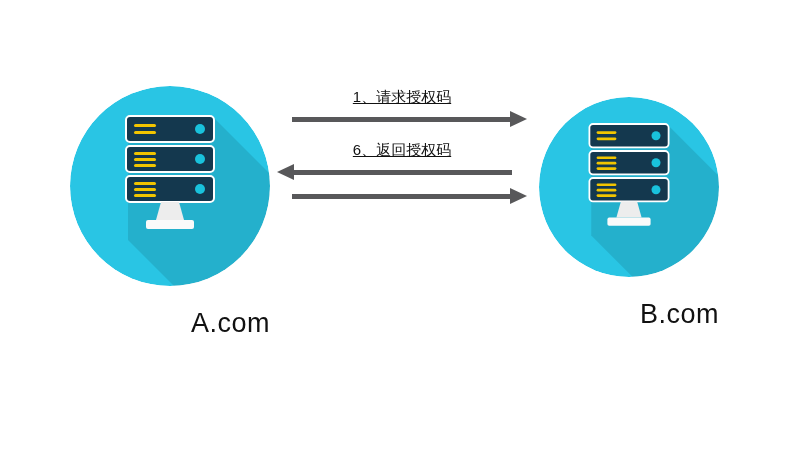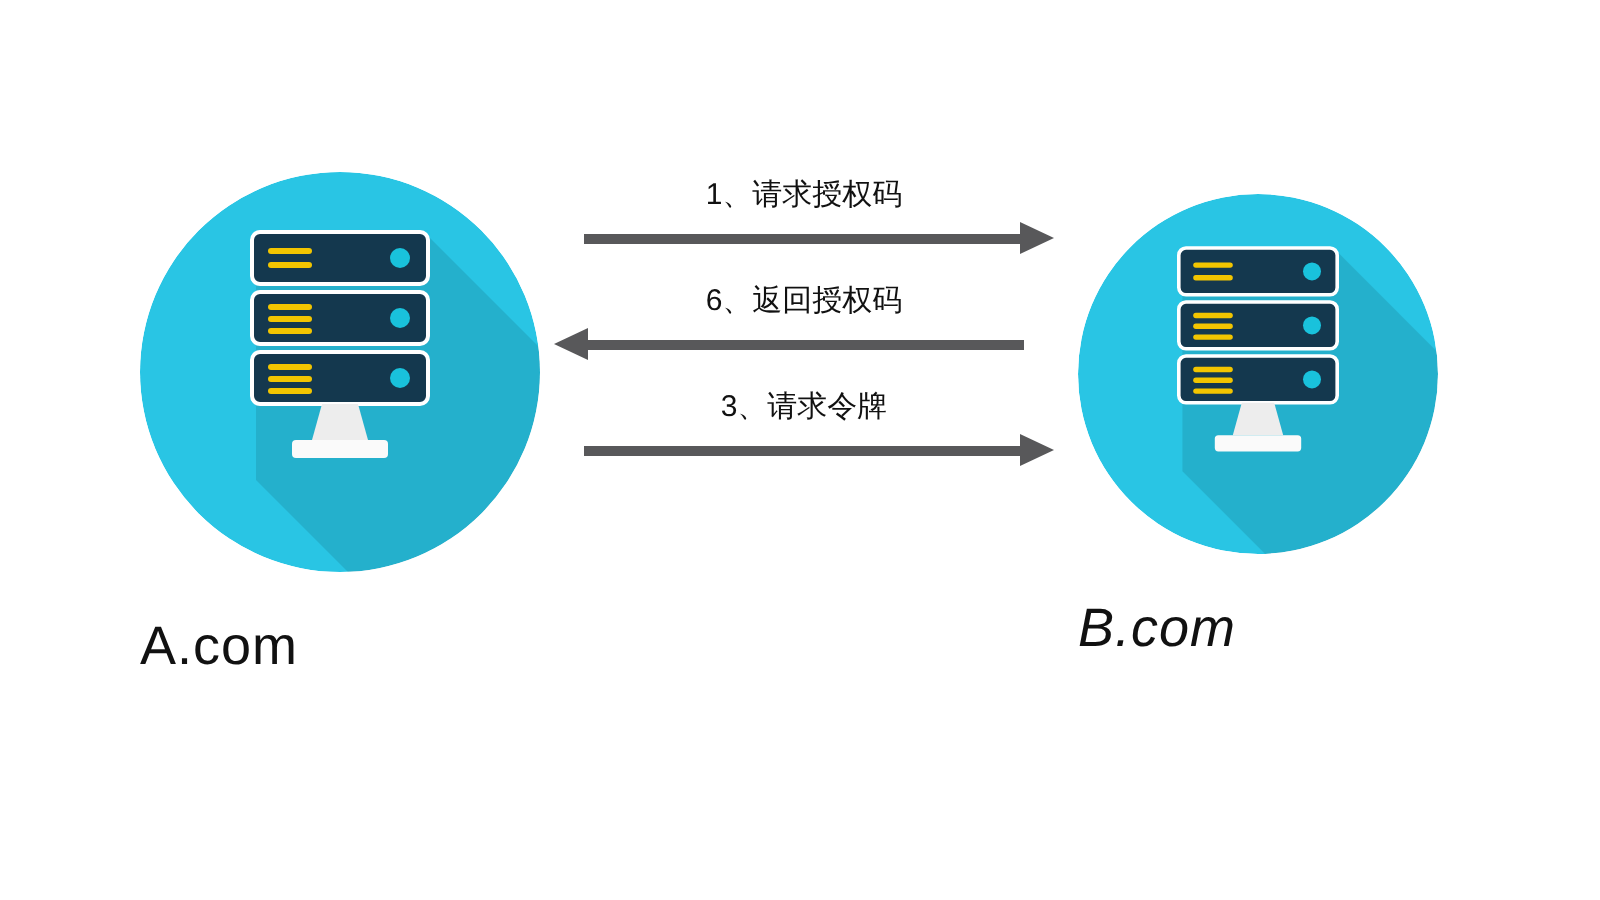--- a/index.html
+++ b/index.html
@@ -8,43 +8,44 @@
 
   .canvas {
     position: relative;
     width: 800px;
     height: 450px;
     background: #ffffff;
     overflow: hidden;
   }
 
   
-  .node { position: absolute; text-align: left; }
+  .node { position: absolute; text-align: right; }
   .node-a { left: 70px;  top: 86px; width: 200px; }
-  .node-b { left: 539px; top: 97px; width: 180px; font-style: italic; }
+  .node-b { left: 539px; top: 97px; width: 180px; }
   .node svg.badge { display: block; width: 100%; height: auto; }
   .node-label {
     margin-top: 22px;
     font-size: 27px;
     letter-spacing: 0.5px;
     color: #111111;
   }
 
   
   .flow { position: absolute; left: 288px; width: 228px; }
   .flow-1 { top: 88px; }
   .flow-2 { top: 141px; }
   .flow-3 { top: 194px; }
   .flow-4 { top: 240px; }
   .flow-label {
     text-align: center;
     font-size: 15px;
     color: #111111;
     margin-bottom: 10px;
     white-space: nowrap;
+    text-decoration: underline;
   }
   .arrow {
     position: relative;
     height: 5px;
     background: #58585a;
     margin: 0 4px;
   }
   .arrow.right::after {
     content: "";
     position: absolute;
@@ -137,18 +138,17 @@
     <div class="flow-label">1、请求授权码</div>
     <div class="arrow right"></div>
   </div>
 
   <div class="flow flow-2">
     <div class="flow-label">6、返回授权码</div>
     <div class="arrow left"></div>
   </div>
 
   <div class="flow flow-3">
-    <div class="flow-label">3、请求令牌</div>
     <div class="arrow right"></div>
   </div>
 
 
 </div>
 
 </body></html>

